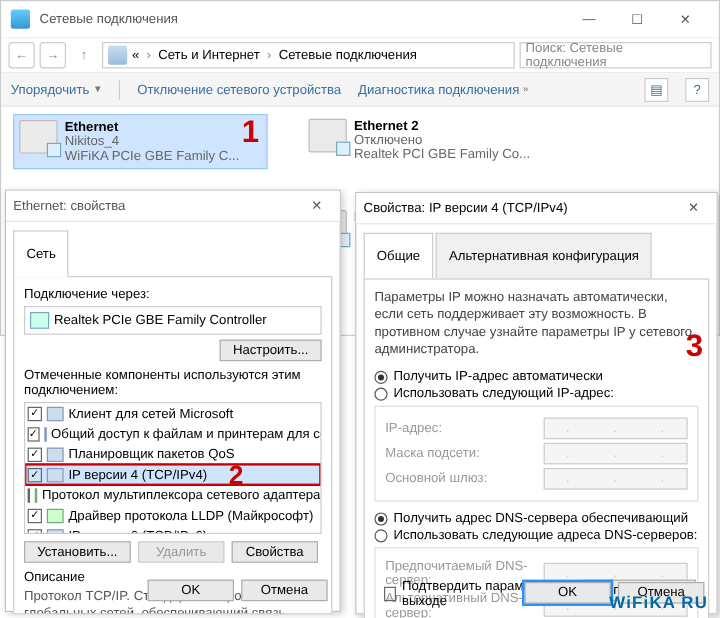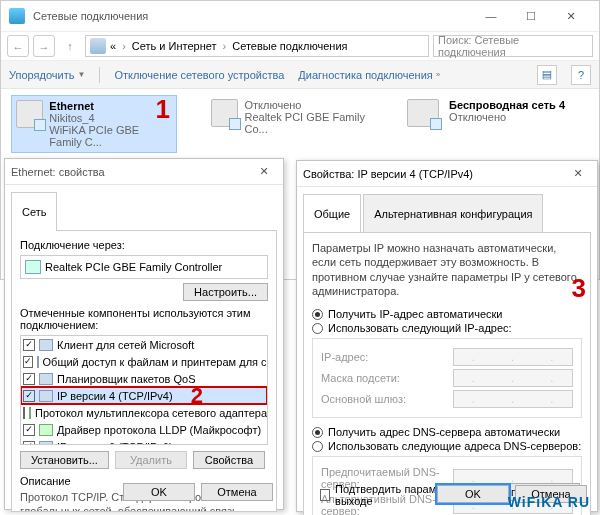--- a/index.html
+++ b/index.html
@@ -17,21 +17,21 @@
 .bc-icon { width: 16px; height: 16px; background: linear-gradient(#cde,#9bd); border-radius: 2px; }
 .bc-sep { color: #888; padding: 0 2px; }
 .searchbox { width: 160px; height: 22px; border: 1px solid #ccc; display: flex; align-items: center; padding: 0 4px; color: #888; }
 .cmdbar { height: 28px; background: #f5f5f5; border-bottom: 1px solid #e5e5e5; display: flex; align-items: center; padding: 0 8px; gap: 14px; color: #3a6ea5; }
 .cmdbar .sep { width: 1px; height: 16px; background: #ccc; }
 .cmdbar .item { display: flex; align-items: center; gap: 3px; }
 .cmdbar .chev { font-size: 8px; color: #777; }
 .cmdbar .sp { flex: 1; }
 .cmdbar .ibtn { width: 20px; height: 20px; border: 1px solid #ccc; display: flex; align-items: center; justify-content: center; color: #3a6ea5; background: #fff; }
 .conn-area { padding: 6px 10px; display: flex; flex-wrap: wrap; gap: 30px 30px; }
-.conn { width: 166px; display: flex; align-items: flex-start; gap: 6px; padding: 4px; position: relative; justify-content: space-between; }
+.conn { width: 212px; display: flex; align-items: flex-start; gap: 6px; padding: 4px; position: relative; }
 .conn.sel { background: #cfe5ff; border: 1px solid #9cc8f5; }
 .conn .nic { width: 32px; height: 28px; background: #eaeaea; border: 1px solid #bbb; border-radius: 2px; position: relative; }
 .conn .nic:after { content:''; position:absolute; right:-4px; bottom:-4px; width:10px; height:10px; background:#dfeefe; border:1px solid #7ab; }
 .conn .txt b { font-weight: 600; display:block; }
 .conn .txt .sub { color:#666; }
 .red-num { position:absolute; font: 700 26px/1 Arial; color:#c00; }
 
 
 .dlg-eth { position:absolute; left:4px; top:158px; width:280px; height:352px; background:#fff; border:1px solid #c3c3c3; box-shadow:2px 2px 6px rgba(0,0,0,.2); }
 .dlg-title { height:26px; background:#fff; display:flex; align-items:center; padding:0 6px; border-bottom:1px solid #e5e5e5; }
@@ -127,20 +127,21 @@
       <div class="txt">
         <b>Ethernet</b>
         <div class="sub">Nikitos_4</div>
         <div class="sub">WiFiKA PCIe GBE Family C...</div>
       </div>
       <div class="red-num" style="right:6px; top:0;">1</div>
     </div>
     <div class="conn">
       <div class="nic"></div>
       <div class="txt">
+        <b>Ethernet 2</b>
         <div class="sub">Отключено</div>
         <div class="sub">Realtek PCI GBE Family Co...</div>
       </div>
     </div>
     <div class="conn">
       <div class="nic"></div>
       <div class="txt">
         <b>Беспроводная сеть 4</b>
         <div class="sub">Отключено</div>
       </div>
@@ -272,21 +273,21 @@
             <i>.</i>
             <i>.</i>
           </span>
         </div>
     </div>
 
     <div class="radio">
         <span class="r">
           <span class="dot"></span>
         </span>
-        <span>Получить адрес DNS-сервера автоматически</span>
+        <span>Получить адрес DNS-сервера обеспечивающий</span>
       </div>
     <div class="radio">
         <span class="r"></span>
         <span>Использовать следующие адреса DNS-серверов:</span>
       </div>
     <div class="group">
       <div class="fieldrow">
           <span class="fl">Предпочитаемый DNS-сервер:</span>
           <span class="ipbox">
             <i>.</i>

